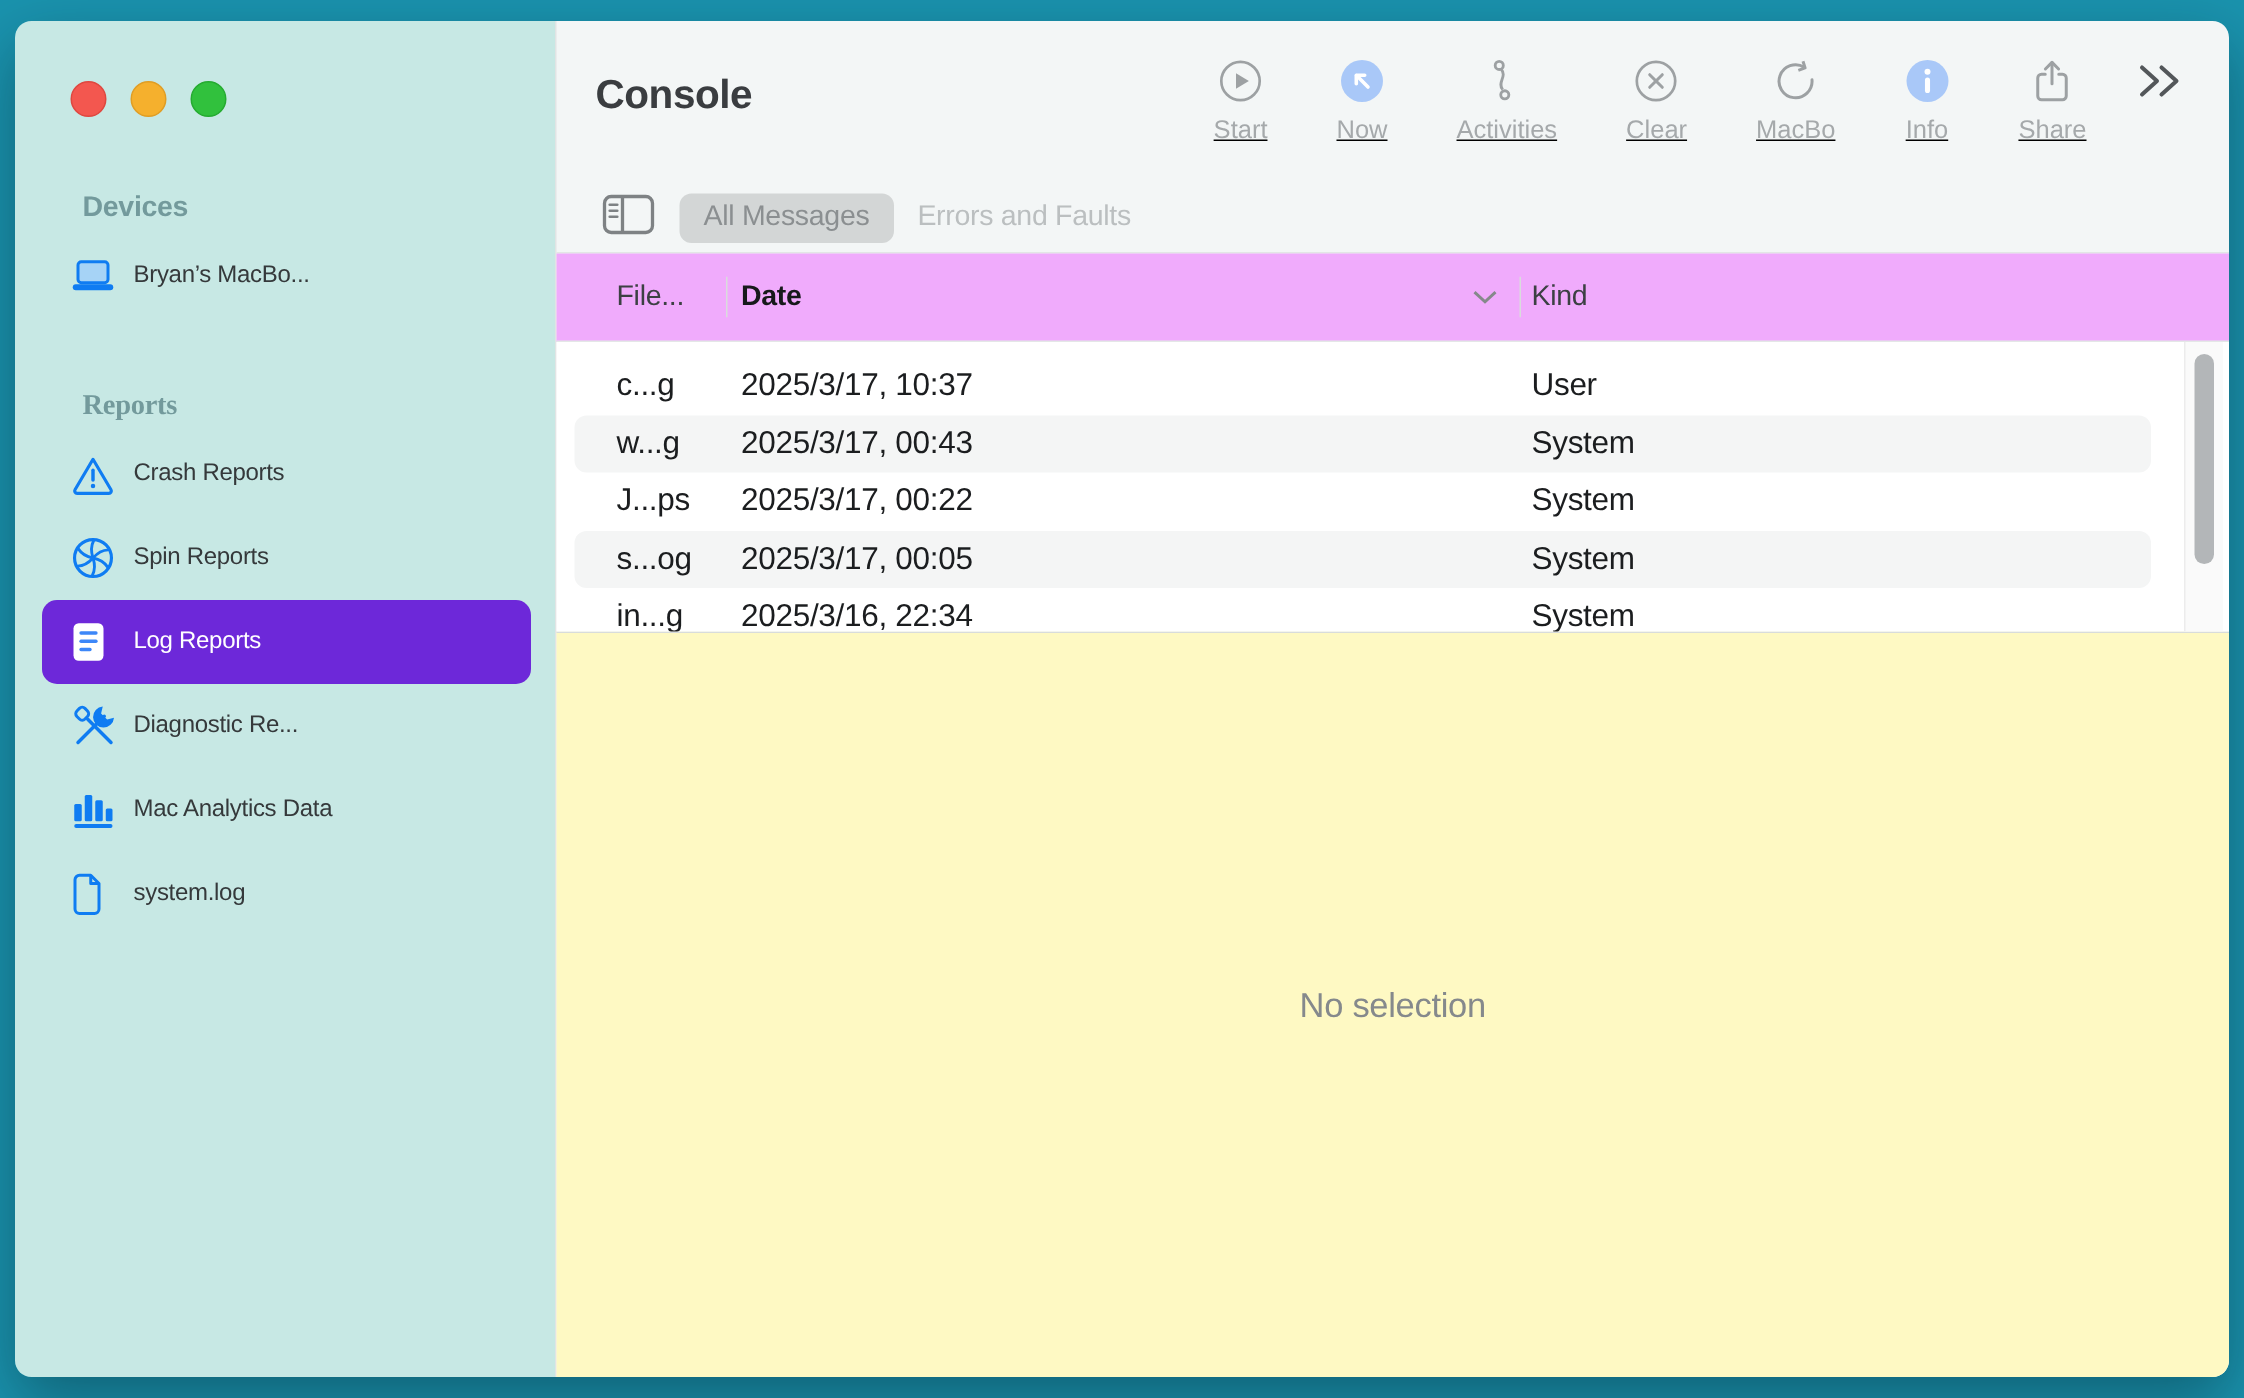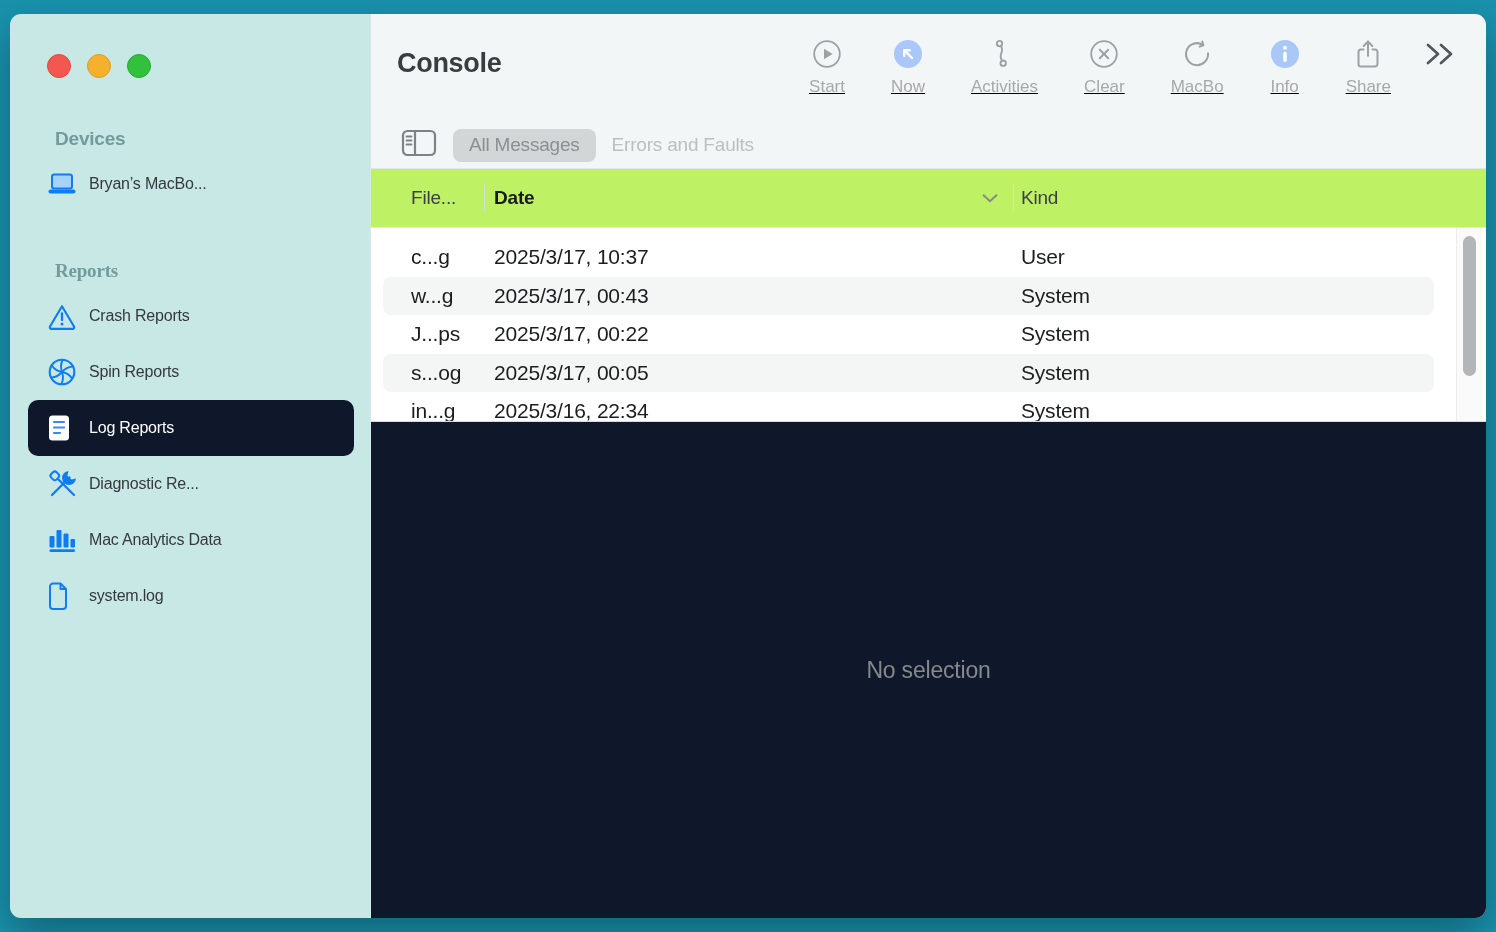--- a/index.html
+++ b/index.html
@@ -12,55 +12,55 @@
   .traffic-lights{display:flex;gap:16px;padding:40px 0 0 37px;}
   .tl{width:24px;height:24px;border-radius:50%;}
   .tl.red{background:#f3574f;border:1px solid #df473f;}
   .tl.yellow{background:#f5b02d;border:1px solid #e09d24;}
   .tl.green{background:#31c13d;border:1px solid #25ab30;}
   .section-header{margin:50px 16px 6px 45px;font-size:19px;font-weight:700;color:#739a9c;letter-spacing:-0.2px;}
   .section-header.reports{margin-top:48px;font-family:Liberation Serif, serif;}
   .side-item{display:flex;align-items:center;height:56px;margin:0 16px 0 18px;padding-left:19px;
     border-radius:10px;font-size:16px;color:#35393b;letter-spacing:-0.2px;cursor:default;}
   .side-item .sicon{width:42px;display:flex;align-items:center;flex-shrink:0;}
-  .side-item.selected{background:#0f172a;color:#ffffff;}
+  .side-item.selected{background:#6d28d9;color:#ffffff;}
   
   .main{flex:1;min-width:0;background:#f3f6f6;display:flex;flex-direction:column;border-left:1px solid rgba(0,0,0,.07);}
   .toolbar{height:108px;display:flex;align-items:flex-start;padding:0 26px;flex-shrink:0;}
   .app-title{font-size:27px;font-weight:700;color:#3a3d40;margin:34px 0 0 0;letter-spacing:-0.3px;}
   .tool-buttons{margin-left:auto;display:flex;align-items:flex-start;margin-top:24px;text-decoration:underline;}
   .tool-btn{display:flex;flex-direction:column;align-items:center;padding:0 23px;cursor:default;}
   .tool-btn .ticon{height:32px;display:flex;align-items:center;justify-content:center;}
   .tool-btn .tlabel{margin-top:7px;font-size:17px;color:#a5a9ab;white-space:nowrap;}
   .overflow-btn{margin:26px 2px 0 10px;}
   
   .filterbar{height:47px;display:flex;align-items:center;padding-left:30px;
     border-bottom:1px solid #e3e6e6;flex-shrink:0;gap:16px;}
   .pill{background:#d3d6d6;color:#8b8f91;border-radius:8px;height:33px;padding:0 16px;
     font-size:19px;display:flex;align-items:center;letter-spacing:-0.2px;}
   .tab-inactive{color:#bbbfc0;font-size:19px;letter-spacing:-0.2px;}
   
-  .table-header{height:59px;background:#bef264;position:relative;border-bottom:1px solid #e4e7e7;flex-shrink:0;}
+  .table-header{height:59px;background:#f0abfc;position:relative;border-bottom:1px solid #e4e7e7;flex-shrink:0;}
   .th{position:absolute;top:50%;transform:translateY(-50%);font-size:19px;color:#3c4043;letter-spacing:-0.2px;}
   .th.bold{font-weight:700;color:#17191b;}
   .col-sep{position:absolute;top:50%;transform:translateY(-50%);width:1px;height:27px;background:#d9dcdc;}
   .sort-chevron{position:absolute;left:610px;top:50%;transform:translateY(-50%);display:flex;}
   .list{height:193px;background:#fff;position:relative;overflow:hidden;flex-shrink:0;}
   .list-rows{padding-top:10px;}
   .row{height:38.5px;margin:0 0 0 12px;width:1051px;border-radius:8px;position:relative;
     font-size:21px;color:#1b1d1f;letter-spacing:-0.2px;}
   .row.stripe{background:#f4f5f5;}
   .cell{position:absolute;top:50%;transform:translateY(-50%);white-space:nowrap;}
   .cell.file{left:28px;}
   .cell.date{left:111px;}
   .cell.kind{left:638px;text-align:right;}
   .scroll-track{position:absolute;top:0;bottom:0;left:1085px;width:26px;background:#fafafa;border-left:1px solid #ececec;}
   .scroll-thumb{position:absolute;left:6px;top:8px;width:13px;height:140px;border-radius:7px;background:#b3b6b8;}
   
-  .detail{flex:1;background:#0f172a;border-top:1px solid #d8dcdc;display:flex;align-items:center;justify-content:center;}
+  .detail{flex:1;background:#fef9c3;border-top:1px solid #d8dcdc;display:flex;align-items:center;justify-content:center;}
   .detail-text{color:#85898c;font-size:23px;letter-spacing:-0.2px;}
 </style>
 </head>
 <body>
 
 <div class="window">
 
   <aside class="sidebar">
     <div class="traffic-lights">
       <span class="tl red"></span>

